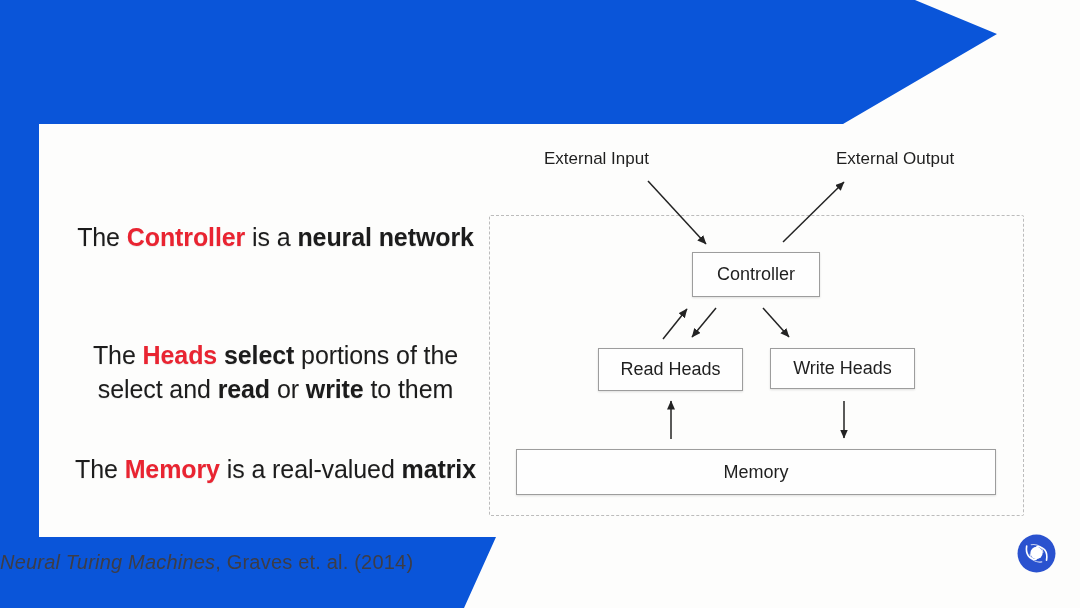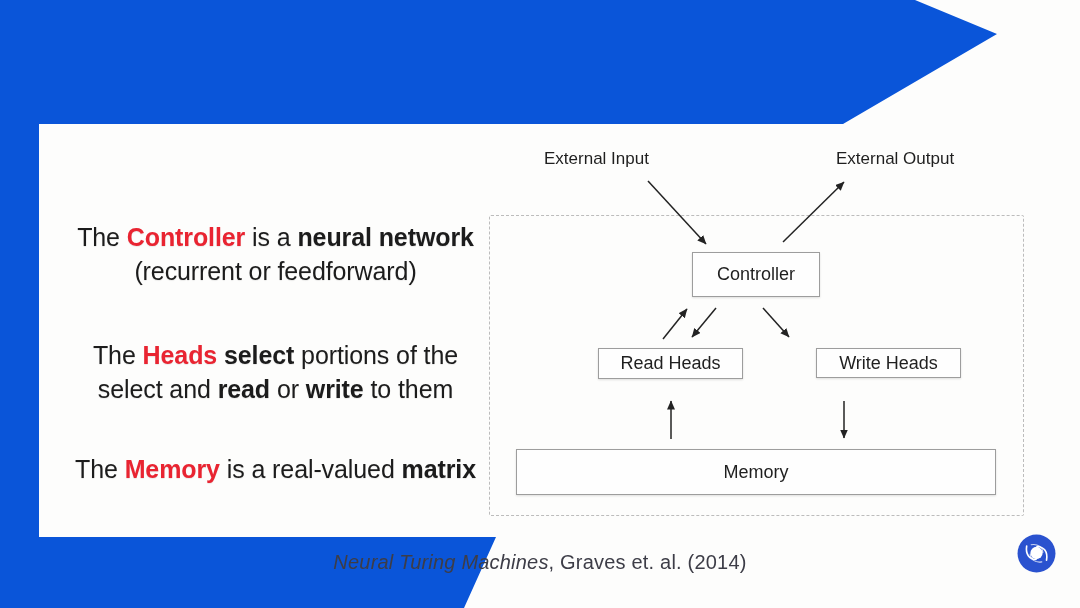--- a/index.html
+++ b/index.html
@@ -32,56 +32,55 @@
   .dbox{
     position:absolute;z-index:2;background:#fefefe;
     border:1.5px solid #9d9d9d;box-sizing:border-box;
     display:flex;align-items:center;justify-content:center;
     font-size:18px;color:#1f1f1f;
     box-shadow:0 1px 2px rgba(0,0,0,0.12);
   }
   #arrow-layer{position:absolute;left:0;top:0;z-index:2;}
   
   .caption{
-    position:absolute;left:0;top:551px;width:1080px;text-align:center;
+    position:absolute;left:0;top:551px;width:1080px;text-align:left;
     z-index:2;font-size:20px;color:#3d3d47;letter-spacing:0.2px;
   }
   .it{font-style:italic;}
   
   #logo{position:absolute;left:1016px;top:533px;z-index:2;}
 </style>
 </head>
 <body>
 
 <svg id="bg-shape" width="1080" height="608" viewBox="0 0 1080 608">
   <polygon points="0,0 915,0 997,34 843,124 39,124 39,537 496,537 464,608 0,608" fill="#0a55d9"></polygon>
 </svg>
 
 <div class="tb" style="top:220px">
   <span>The </span><span class="br">Controller</span><span> is a </span><span class="b">neural network</span><br>
-  <span>(recurrent or feedforward)</span>
 </div>
 
 <div class="tb" style="top:338px">
   <span>The </span><span class="br">Heads</span><span class="b"> select</span><span> portions of the</span><br>
   <span>select and </span><span class="b">read</span><span> or </span><span class="b">write</span><span> to them</span>
 </div>
 
 <div class="tb" style="top:452px">
   <span>The </span><span class="br">Memory</span><span> is a real-valued </span><span class="b">matrix</span>
 </div>
 
 <div class="dlabel" style="left:544px;top:148px;width:145px">External Input</div>
 <div class="dlabel" style="left:836px;top:148px;width:145px">External Output</div>
 
 <div class="diagram-frame"></div>
 
 <div class="dbox" style="left:692px;top:252px;width:128px;height:45px">Controller</div>
-<div class="dbox" style="left:598px;top:348px;width:145px;height:31px">Read Heads</div>
-<div class="dbox" style="left:816px;top:348px;width:145px;height:30px">Write Heads</div>
+<div class="dbox" style="left:598px;top:348px;width:145px;height:43px">Read Heads</div>
+<div class="dbox" style="left:770px;top:348px;width:145px;height:41px">Write Heads</div>
 <div class="dbox" style="left:516px;top:449px;width:480px;height:46px">Memory</div>
 
 <svg id="arrow-layer" width="1080" height="608" viewBox="0 0 1080 608">
   <defs>
     <marker id="ah" markerWidth="11" markerHeight="9" refX="8.5" refY="4" orient="auto" markerUnits="userSpaceOnUse">
       <path d="M0,0 L9,4 L0,8 z" fill="#232323"></path>
     </marker>
   </defs>
   <g stroke="#232323" stroke-width="1.5" fill="none">
     <line x1="648" y1="181" x2="706" y2="244" marker-end="url(#ah)"></line>

